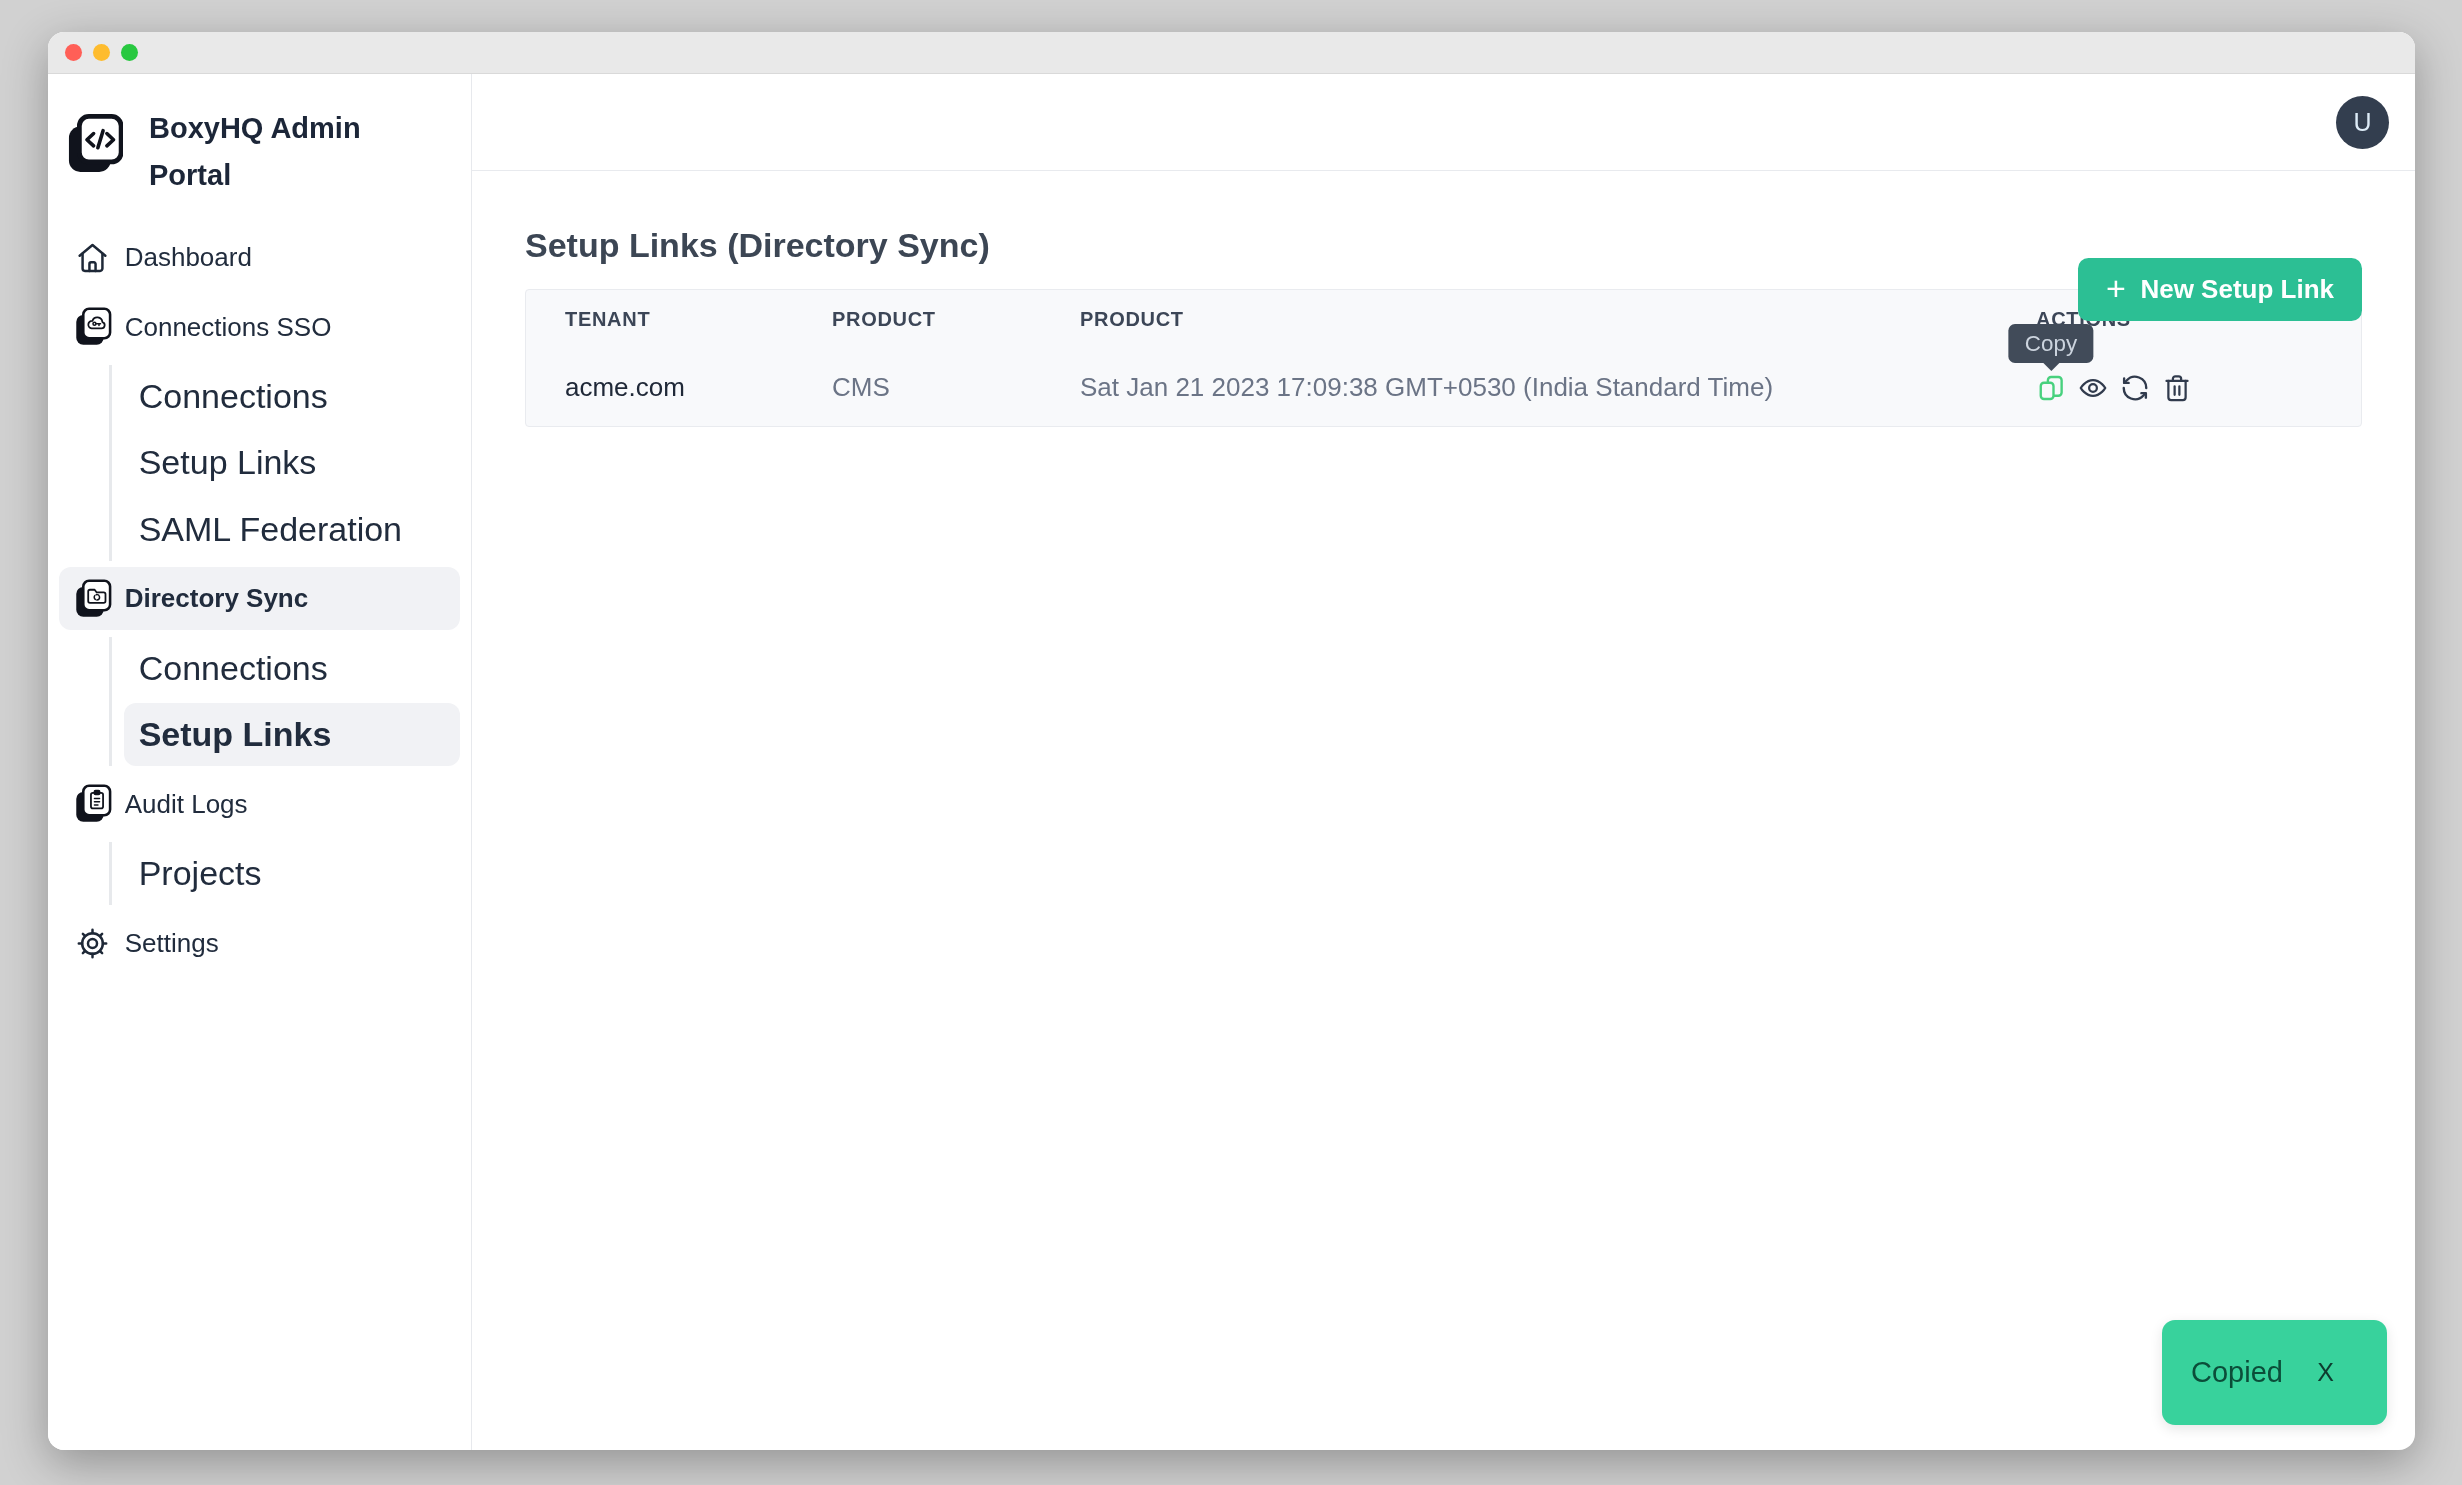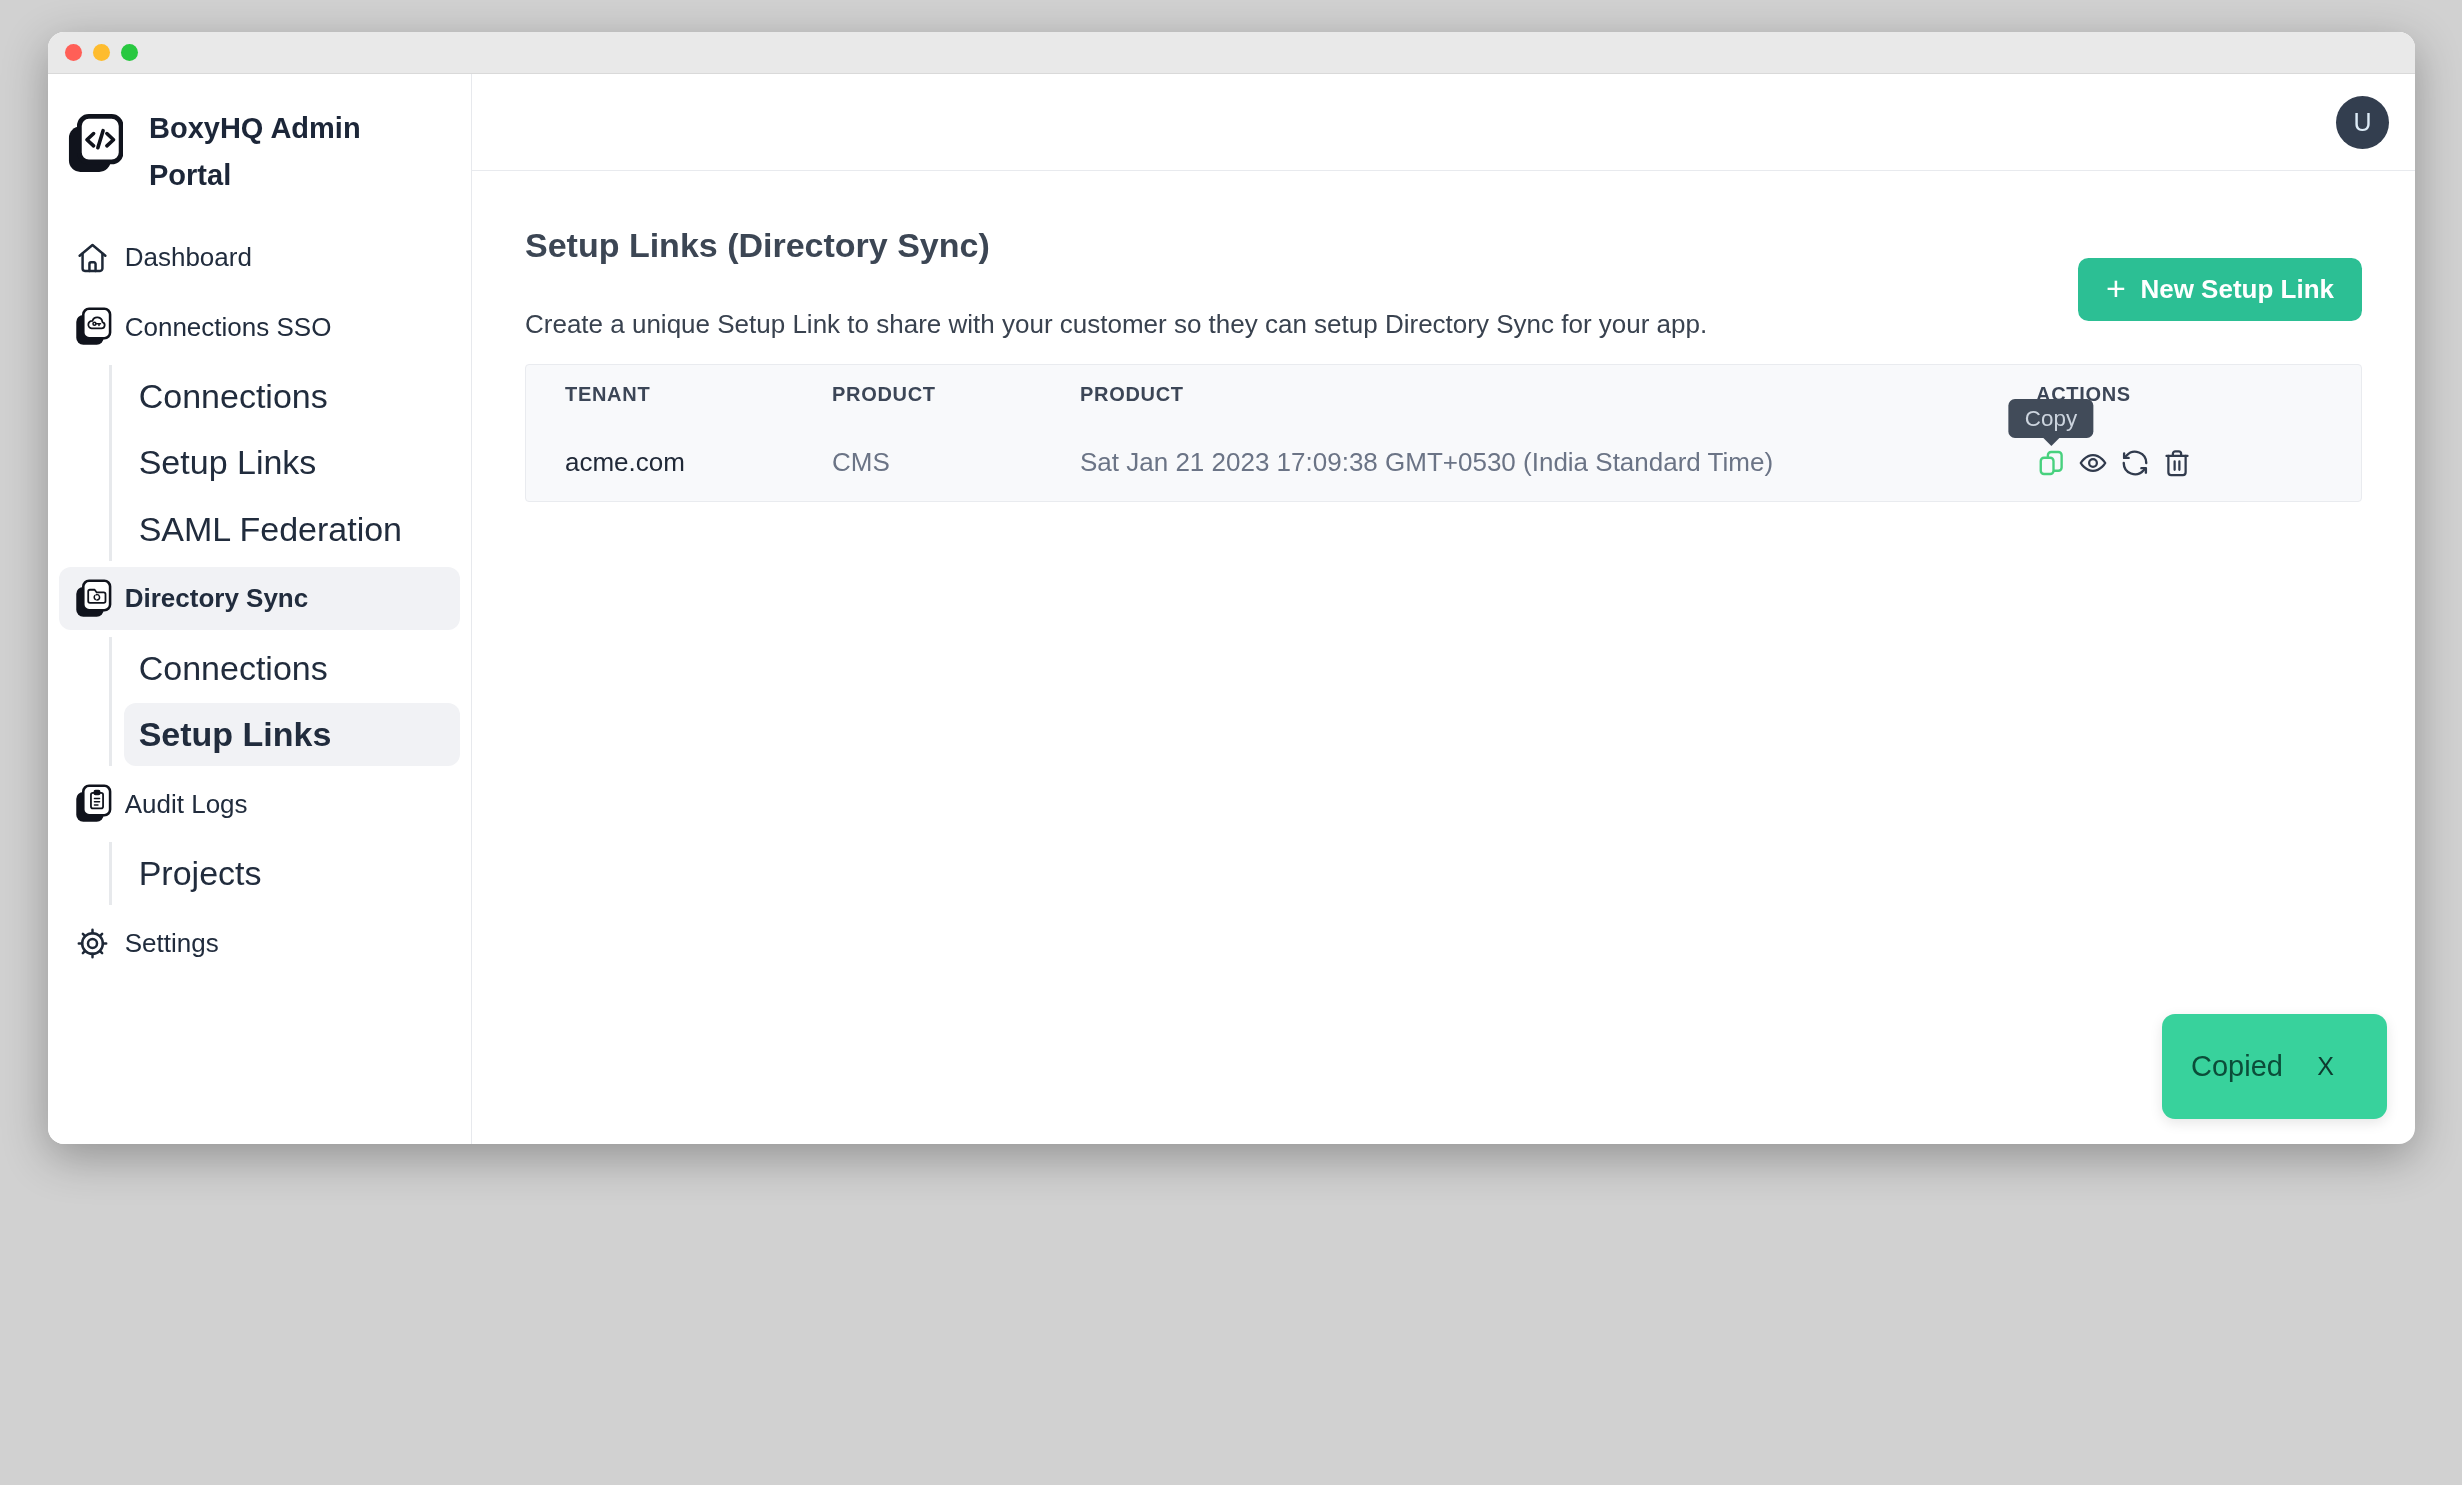--- a/index.html
+++ b/index.html
@@ -6,21 +6,21 @@
   html, body { width: 2462px; height: 1486px; overflow: hidden; }
   body {
     background: #d1d1d1;
     font-family: "Liberation Sans", sans-serif;
     position: relative;
   }
 
   
   .window {
     position: absolute; left: 48px; top: 32px;
-    width: 2367px; height: 1112px;
+    width: 2367px; height: 1418px;
     background: #ffffff; border-radius: 16px;
     box-shadow: 0 13px 46px rgba(0,0,0,.30);
     overflow: hidden; display: flex; flex-direction: column; justify-content: flex-end;
   }
   .titlebar {
     height: 42px; flex: 0 0 auto; background: #e9e9e9;
     border-bottom: 0.7px solid #d9d9d9;
     display: flex; align-items: center; gap: 11.2px; padding-left: 16.5px;
   }
   .dot { width: 17px; height: 17px; border-radius: 50%; }
@@ -256,21 +256,20 @@
       </nav>
     </aside>
 
     <main>
       <div class="topbar">
         <div class="avatar">U</div>
       </div>
 
       <div class="content">
         <h1 class="page-title">Setup Links (Directory Sync)</h1>
-        <p class="page-desc">Create a unique Setup Link to share with your customer so they can setup Directory Sync for your app.</p>
 
         <button class="btn-primary">
           <span class="plus">+</span>
           <span>New Setup Link</span>
         </button>
 
         <div class="table">
           <div class="thead">
             <div class="th first">TENANT</div>
             <div class="th">PRODUCT</div>

